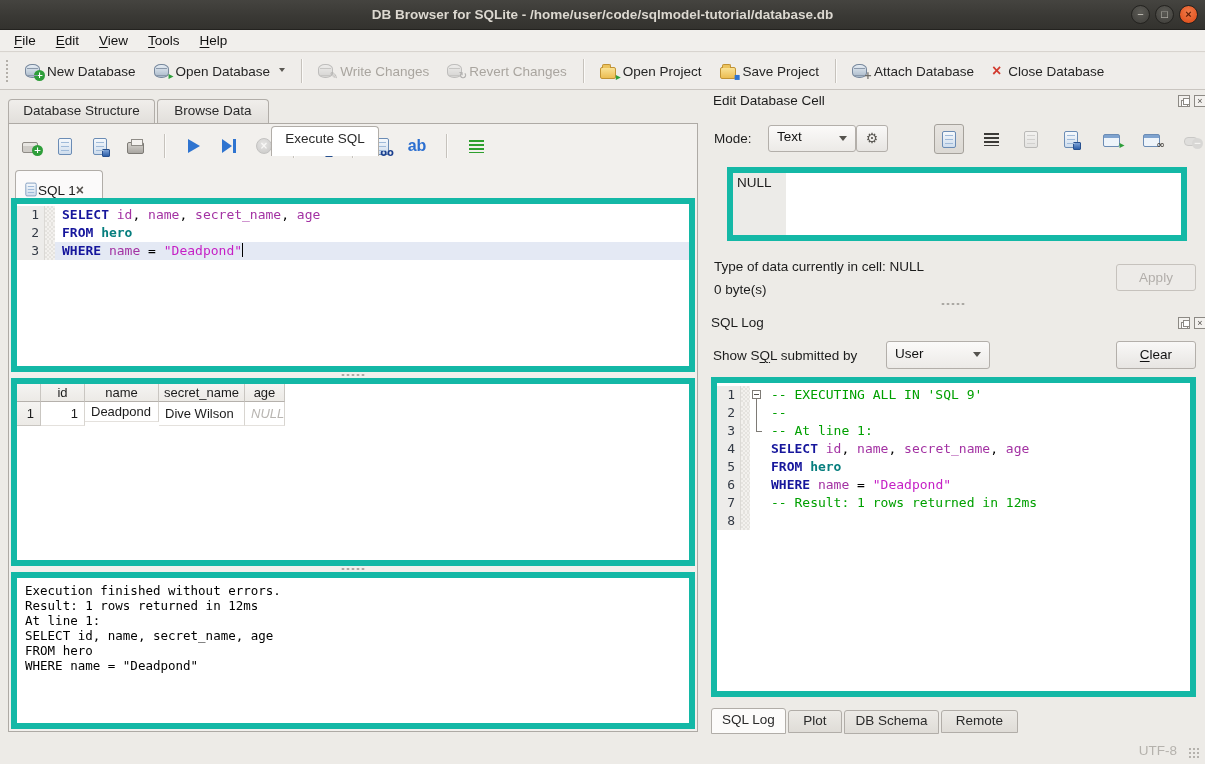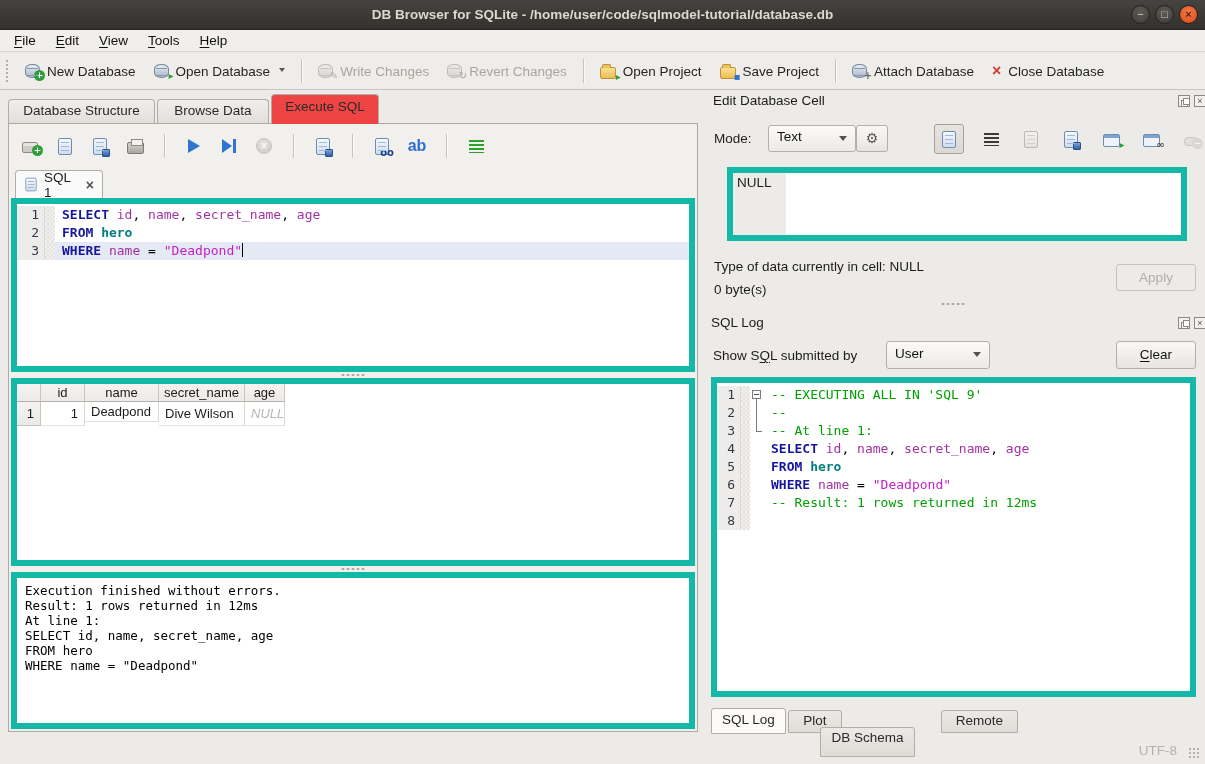--- a/index.html
+++ b/index.html
@@ -101,21 +101,21 @@
 
   .iconbtn { display:flex; align-items:center; justify-content:center;
     min-width:26px; height:28px; border-radius:3px; }
   .iconbtn.pressed { border:1px solid #a5a19b;
     background:linear-gradient(#e7e4e0,#dcd9d4); width:30px; height:30px; }
 
   
   .main-tab { position:absolute; border:1px solid #b1ada8; border-bottom:none;
     border-radius:4px 4px 0 0; background:linear-gradient(#f0eeeb,#e2dfdb);
     text-align:center; padding-top:4px; font-size:13.5px; color:#2a2a2a; }
-  .main-tab.active { background:#ef4444; z-index:3; }
+  .main-tab.active { background:#ffffff; z-index:3;margin-top:32px; }
 
   
   .frame { position:absolute; border:1px solid #aeaaa5; background:#f2f0ed; }
   .sunken { position:absolute; border:6px solid #14b8a6; background:#fff;
     overflow:hidden; }
   .split-dots { position:absolute; display:flex; align-items:center;
     justify-content:center; }
   .split-dots span { width:26px; height:4px;
     background-image:radial-gradient(#8f8c87 1px, transparent 1.3px);
     background-size:5px 4px; background-position:center; }
@@ -327,21 +327,21 @@
         <span class="i glyph" style="color: rgb(44, 111, 208);">ab</span>
       </span>
       <span class="tb-sep"></span>
       <span class="iconbtn">
         <span class="i fmt"></span>
       </span>
     </div>
 
   <div style="position:absolute; left:6px; top:46px; width:88px; height:28px;
               border:1px solid #b1ada8; border-bottom:none; border-radius:4px 4px 0 0;
-              background:#fbfafa; display:flex; align-items:center; gap:6px;
+              background:#fbfafa; display:flex; align-items:flex-end; 
               padding:0 8px; z-index:2;">
     <span class="i doc" style="transform:scale(.8);"></span>
     <span>SQL 1</span>
     <span style="color:#55524e; font-weight:900; font-size:14px;">×</span>
   </div>
 
   <div class="sunken code" id="sql-editor" style="left: 2px; top: 74px; width: 684px; height: 174px; padding-top: 2px;">
       <div class="code-row"><span class="lnum" style="width: 28px;">1</span><span class="gutter" style="width: 10px;"></span><span class="codetext"><span class="kw">SELECT</span><span class="pl"> </span><span class="id">id</span><span class="pl">, </span><span class="id">name</span><span class="pl">, </span><span class="id">secret_name</span><span class="pl">, </span><span class="id">age</span></span></div>
       <div class="code-row"><span class="lnum" style="width: 28px;">2</span><span class="gutter" style="width: 10px;"></span><span class="codetext"><span class="kw">FROM</span><span class="pl"> </span><span class="tbl">hero</span></span></div>
       <div class="code-row hl"><span class="lnum" style="width: 28px;">3</span><span class="gutter" style="width: 10px;"></span><span class="codetext"><span class="kw">WHERE</span><span class="pl"> </span><span class="id">name</span><span class="pl"> = </span><span class="str">"Deadpond"</span><span class="caret"></span></span></div>
@@ -462,18 +462,18 @@
     <div class="code-row"><span class="lnum" style="width: 24px;">4</span><span class="gutter" style="width: 9px;"></span><span class="foldcol" style="width: 14px;"></span><span class="codetext"><span class="kw">SELECT</span><span class="pl"> </span><span class="id">id</span><span class="pl">, </span><span class="id">name</span><span class="pl">, </span><span class="id">secret_name</span><span class="pl">, </span><span class="id">age</span></span></div>
     <div class="code-row"><span class="lnum" style="width: 24px;">5</span><span class="gutter" style="width: 9px;"></span><span class="foldcol" style="width: 14px;"></span><span class="codetext"><span class="kw">FROM</span><span class="pl"> </span><span class="tbl">hero</span></span></div>
     <div class="code-row"><span class="lnum" style="width: 24px;">6</span><span class="gutter" style="width: 9px;"></span><span class="foldcol" style="width: 14px;"></span><span class="codetext"><span class="kw">WHERE</span><span class="pl"> </span><span class="id">name</span><span class="pl"> = </span><span class="str">"Deadpond"</span></span></div>
     <div class="code-row"><span class="lnum" style="width: 24px;">7</span><span class="gutter" style="width: 9px;"></span><span class="foldcol" style="width: 14px;"></span><span class="codetext"><span class="com">-- Result: 1 rows returned in 12ms</span></span></div>
     <div class="code-row"><span class="lnum" style="width: 24px;">8</span><span class="gutter" style="width: 9px;"></span><span class="foldcol" style="width: 14px;"></span><span class="codetext"></span></div>
   </div>
 
 <div id="bottom-tabs">
     <div class="btab active" style="left: 711px; width: 75px; top: 708px; height: 26px;"><span>SQL Log</span></div>
     <div class="btab" style="left: 788px; width: 54px; top: 710px; height: 23px; padding-top: 2px;"><span>Plot</span></div>
-    <div class="btab" style="left: 820px; width: 95px; top: 710px; height: 30px; padding-top: 2px; margin-top: 17px;"><span>DB Schema</span></div>
+    <div class="btab" style="left: 844px; width: 95px; top: 710px; height: 24px; padding-top: 2px;"><span>DB Schema</span></div>
     <div class="btab" style="left: 941px; width: 77px; top: 710px; height: 23px; padding-top: 2px;"><span>Remote</span></div>
   </div>
 
 <span class="statustext" style="right:28px; top:743px;">UTF-8</span>
 <div class="grip"></div>
 
 </body></html>

